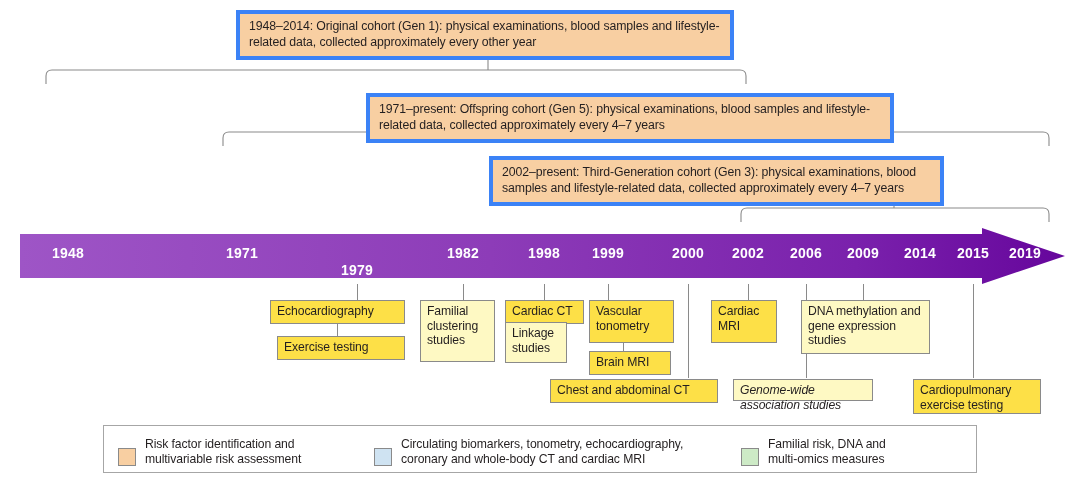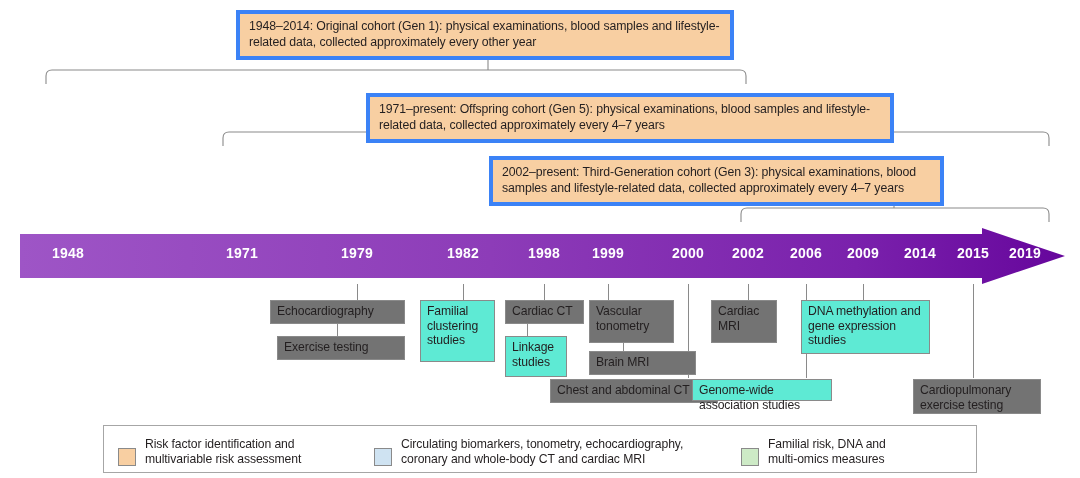--- a/index.html
+++ b/index.html
@@ -50,22 +50,22 @@
   .ev {
     position: absolute;
     box-sizing: border-box;
     border: 1px solid #8a8a8a;
     font-size: 12.2px;
     line-height: 14.6px;
     padding: 3px 6px 4px 6px;
     color: #231f20;
     letter-spacing: -0.1px;
   }
-  .ev.blue  { background: #737373; }
-  .ev.green { background: #5eead4; }
+  .ev.blue  { background: #fde047; }
+  .ev.green { background: #fef9c3; }
 
   
   .conn { position: absolute; width: 1px; background: #8a8a8a; }
 
   
   .legend {
     position: absolute;
     left: 103px; top: 425px;
     width: 874px; height: 48px;
     border: 1px solid #a6a6a6;
@@ -125,21 +125,21 @@
           <stop offset="0.45" stop-color="#8d3cb8"></stop>
           <stop offset="0.80" stop-color="#7a21ac"></stop>
           <stop offset="1" stop-color="#66069c"></stop>
         </linearGradient>
       </defs>
       <path d="M0,6 L962,6 L962,0 L1045,28 L962,56 L962,50 L0,50 Z" fill="url(#tlgrad)"></path>
     </svg>
     <div class="years-layer">
       <span class="year" style="left:48px;">1948</span>
       <span class="year" style="left:222px;">1971</span>
-      <span class="year" style="left:337px;">1979</span>
+      <span class="year" style="left:337px;margin-top:17px;">1979</span>
       <span class="year" style="left:443px;">1982</span>
       <span class="year" style="left:524px;">1998</span>
       <span class="year" style="left:588px;">1999</span>
       <span class="year" style="left:668px;">2000</span>
       <span class="year" style="left:728px;">2002</span>
       <span class="year" style="left:786px;">2006</span>
       <span class="year" style="left:843px;">2009</span>
       <span class="year" style="left:900px;">2014</span>
       <span class="year" style="left:953px;">2015</span>
       <span class="year" style="left:1005px;">2019</span>
@@ -160,31 +160,31 @@
   <div class="conn" style="left:973px; top:284px; height:94px;"></div>
 
   <div class="ev blue" style="left:270px; top:300px; width:135px;">Echocardiography</div>
 
   <div class="ev blue" style="left:277px; top:336px; width:128px;">Exercise testing</div>
 
   <div class="ev green" style="left:420px; top:300px; width:75px; height:62px;">Familial clustering studies</div>
 
   <div class="ev blue" style="left:505px; top:300px; width:79px;">Cardiac CT</div>
 
-  <div class="ev green" style="left:505px; top:336px; width:62px; height:41px;">Linkage studies</div>
+  <div class="ev green" style="left:505px; top:322px; width:62px; height:41px;">Linkage studies</div>
 
   <div class="ev blue" style="left:589px; top:300px; width:85px; height:43px;">Vascular tonometry</div>
 
-  <div class="ev blue" style="left:589px; top:351px; width:107px;">Brain MRI</div>
+  <div class="ev blue" style="left:589px; top:351px; width:82px;">Brain MRI</div>
 
   <div class="ev blue" style="left:550px; top:379px; width:168px;">Chest and abdominal CT</div>
 
   <div class="ev blue" style="left:711px; top:300px; width:66px; height:43px;">Cardiac MRI</div>
 
-  <div class="ev green" style="left:692px; top:379px; width:140px; height:22px;">Genome-wide association studies</div>
+  <div class="ev green" style="left:733px; top:379px; width:140px; height:22px;font-style:italic;">Genome-wide association studies</div>
 
   <div class="ev green" style="left:801px; top:300px; width:129px; height:54px;">DNA methylation and gene expression studies</div>
 
   <div class="ev blue" style="left:913px; top:379px; width:128px; height:35px;">Cardiopulmonary exercise testing</div>
 
   <div class="legend">
     <div class="legend-item" style="left:14px; top:11px;">
       <span class="swatch sw-orange"></span>
       <span class="legend-text">Risk factor identification and
 multivariable risk assessment</span>

